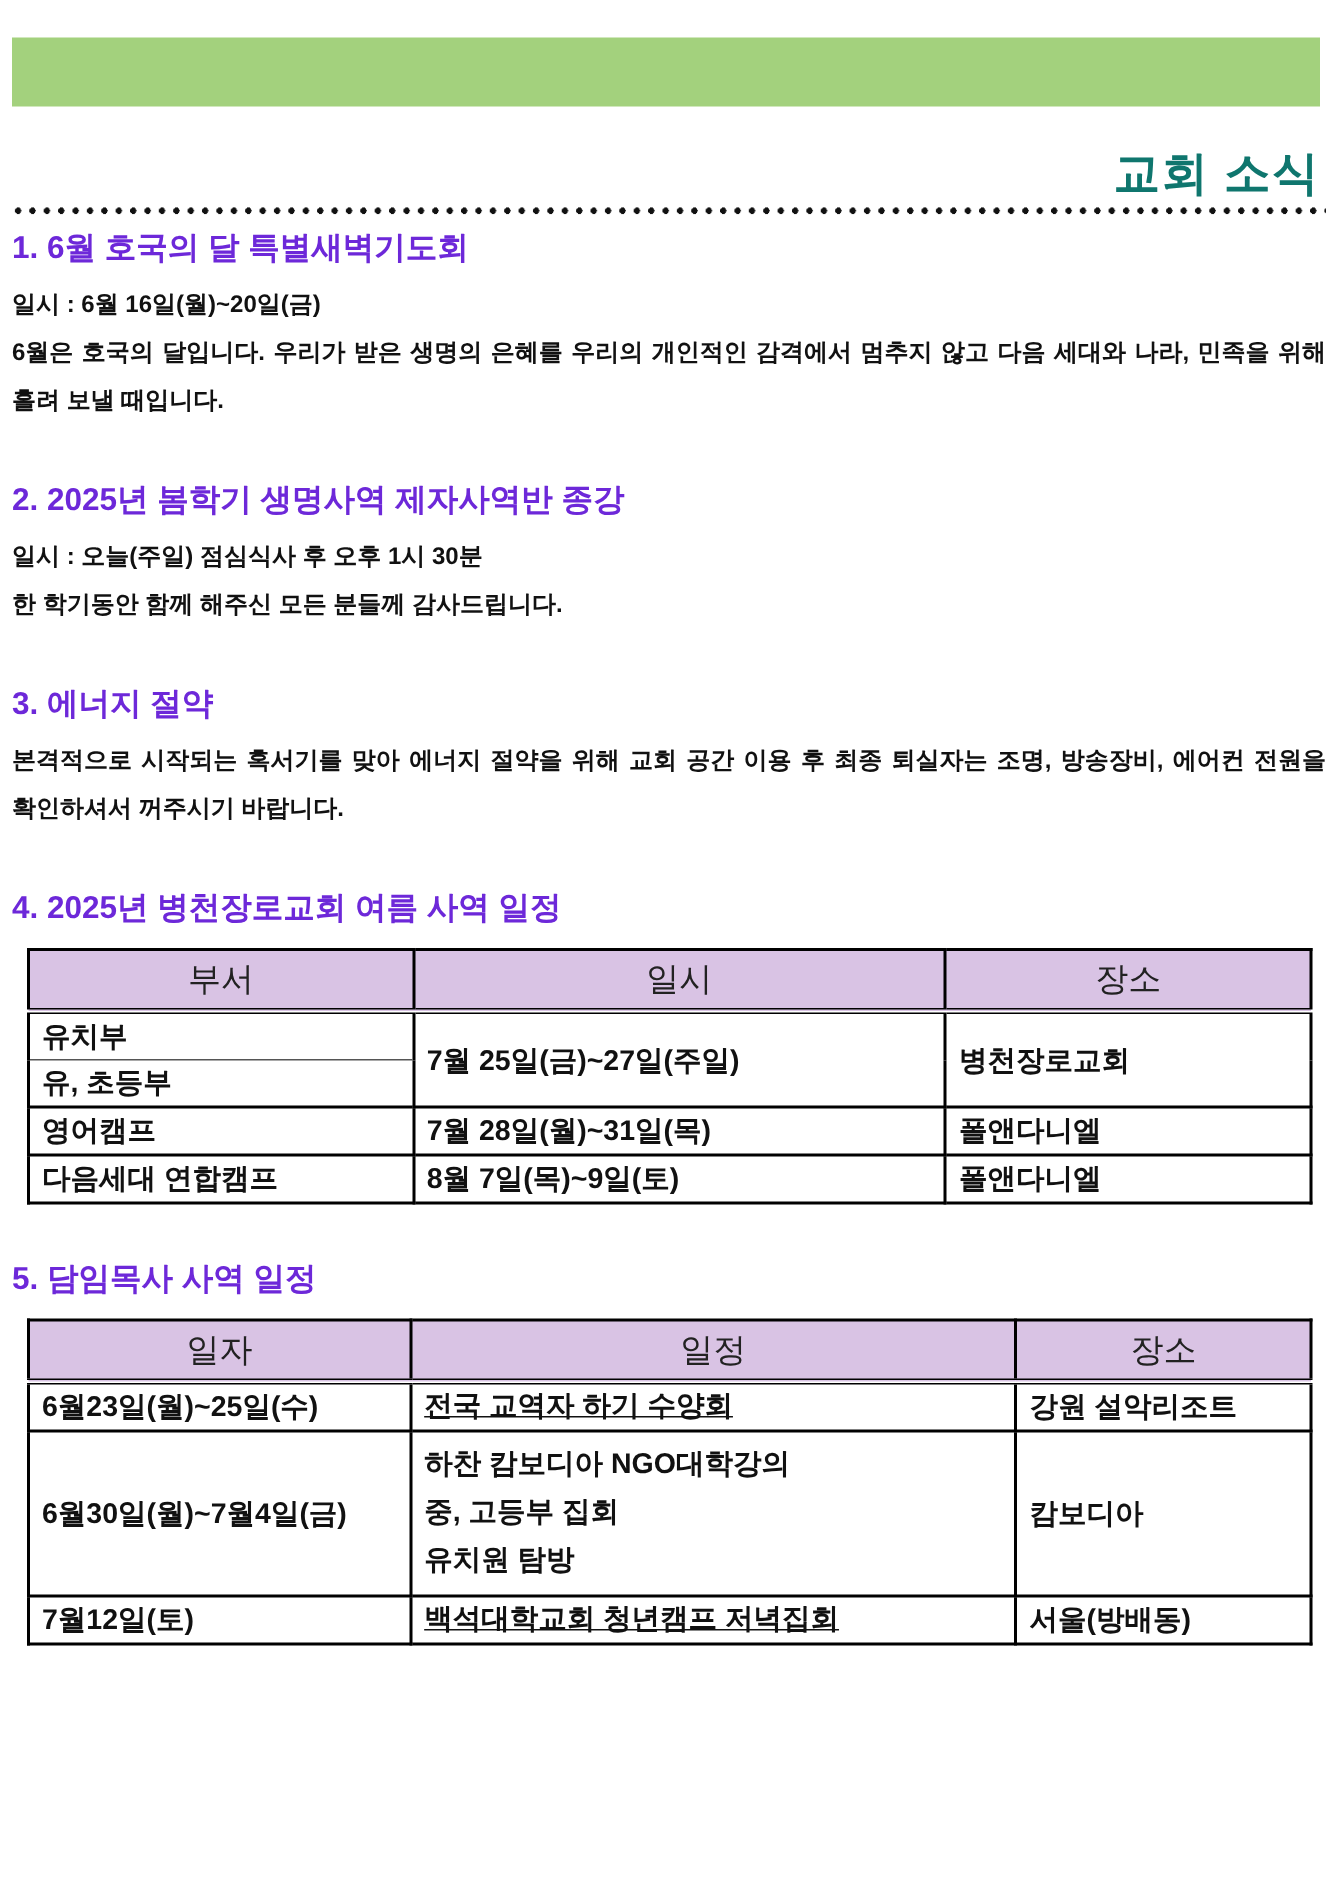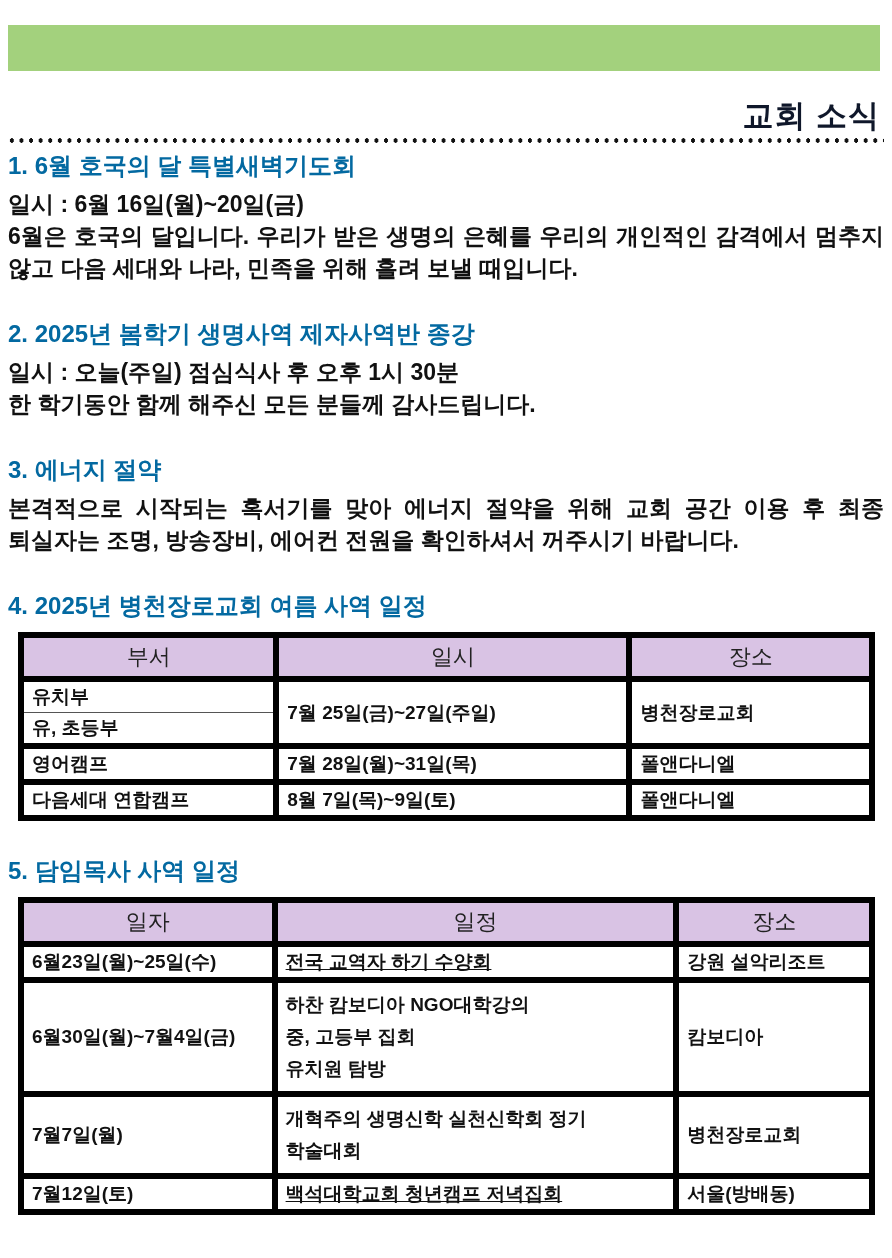--- a/index.html
+++ b/index.html
@@ -18,51 +18,51 @@
   }
   .content{
     position:absolute;top:71px;left:8px;width:876px;
   }
   .page-title{
     text-align:right;
     font-size:31px;
     letter-spacing:1px;
     margin:26px 4px 2px 0;
     line-height:38px;
-    color:#0f172a;
+    color:#0f766e;
   }
   .dotline{
     height:7px;width:100%;
     background-image:radial-gradient(circle 2.2px at 4px 3.5px,#111 95%,transparent 100%);
     background-size:9.6px 7px;
     background-repeat:repeat-x;
     margin-bottom:2px;
   }
   .sec-h{
-    color:#0369a1;
-    font-size:24px;
+    color:#6d28d9;
+    font-size:21px;
     line-height:32px;
     margin:34px 0 6px 0;
   }
   .sec-h.first{margin-top:6px;}
   .body-p{
-    font-size:23px;
+    font-size:16px;
     line-height:32px;
     margin:0;
     text-align:justify;
     word-break:keep-all;
   }
   table{
     border-collapse:collapse;
     margin:10px 0 0 10px;
     width:857px;
     table-layout:fixed;
   }
   th,td{
-    border:6px solid #000000;
+    border:2px solid #000000;
     padding:2px 8px;
     font-size:19px;
     box-sizing:border-box;
   }
   th{
     background:#d9c3e4;
     font-weight:400;
     font-size:22px;
     color:#222;
     text-align:center;
@@ -170,28 +170,20 @@
         <tr>
           <td class="c-left">6월30일(월)~7월4일(금)</td>
           <td class="c-left">
             <div class="sched-line">하찬 캄보디아 NGO대학강의</div>
             <div class="sched-line">중, 고등부 집회</div>
             <div class="sched-line">유치원 탐방</div>
           </td>
           <td class="c-center">캄보디아</td>
         </tr>
         <tr>
-          <td class="c-left">7월7일(월)</td>
-          <td class="c-left">
-            <div class="sched-line">개혁주의 생명신학 실천신학회 정기</div>
-            <div class="sched-line">학술대회</div>
-          </td>
-          <td class="c-center">병천장로교회</td>
-        </tr>
-        <tr>
           <td class="c-left">7월12일(토)</td>
           <td class="c-left">
             <div class="sched-single">백석대학교회 청년캠프 저녁집회</div>
           </td>
           <td class="c-center">서울(방배동)</td>
         </tr>
       </tbody>
     </table>
 
   </div>

